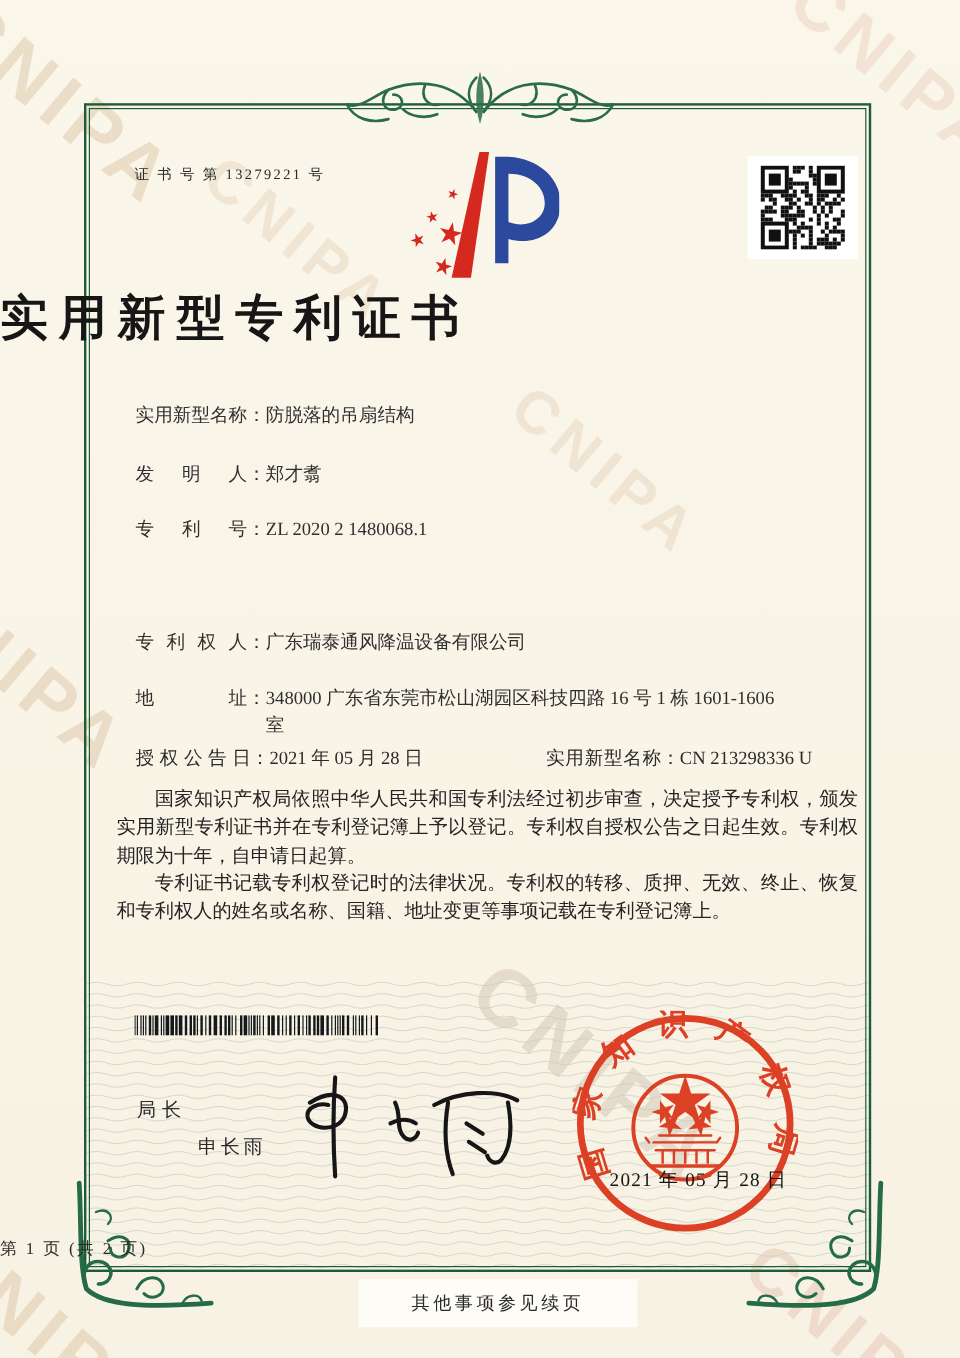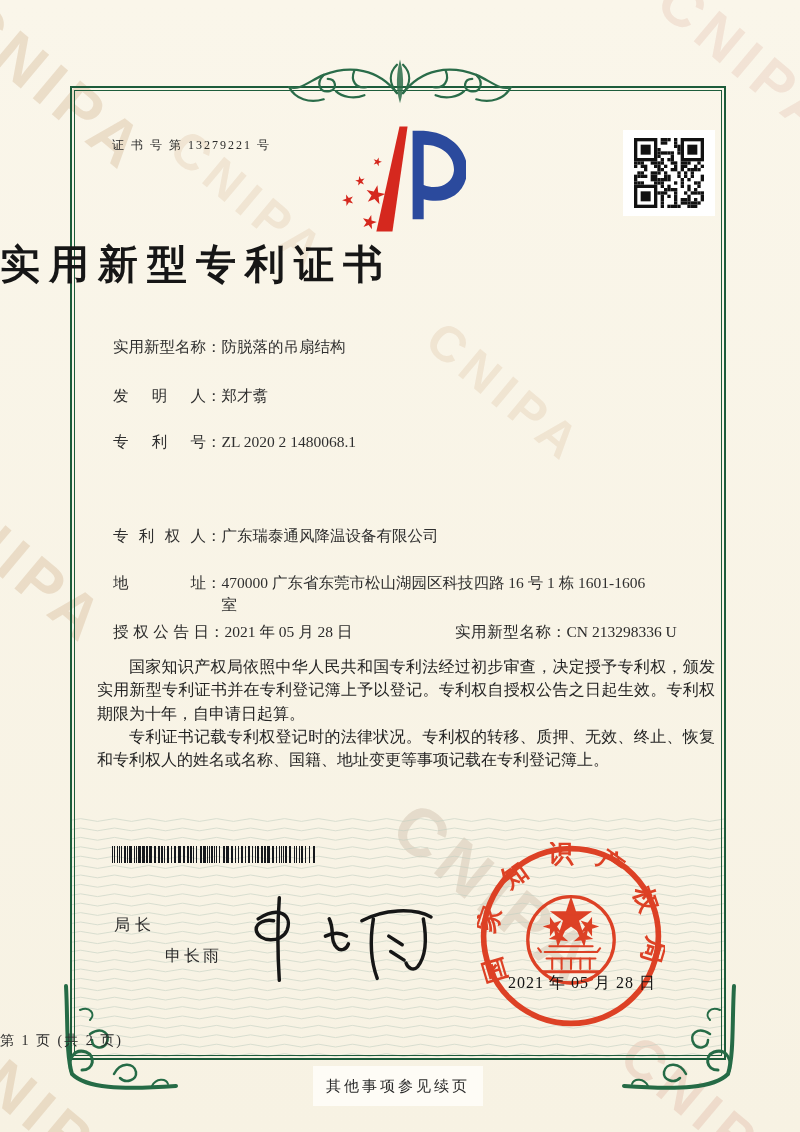--- a/index.html
+++ b/index.html
@@ -47,21 +47,21 @@
          text-align:justify;color:#242424;z-index:4;}
   .paras p{margin:0;text-indent:2em;}
   #barcode{position:absolute;left:112px;top:846px;width:208px;height:17px;z-index:4;}
   .signer-title{position:absolute;left:114px;top:915px;font-size:16px;letter-spacing:5px;z-index:4;}
   .signer-name{position:absolute;left:128px;top:946px;font-size:16px;letter-spacing:3px;z-index:4;margin-left:37px;}
   .signature{position:absolute;left:224px;top:892px;width:222px;height:96px;z-index:5;}
   .seal{position:absolute;left:477px;top:842px;width:188px;height:188px;z-index:4;opacity:.96;}
   .seal-date{position:absolute;left:494px;top:973px;width:176px;text-align:center;font-size:16px;
              color:#141414;letter-spacing:1px;z-index:5;}
   .page-info{position:absolute;left:0;right:0;top:1032px;font-size:14px;letter-spacing:2px;z-index:4;}
-  .footer-note{position:absolute;left:313px;top:1066px;width:170px;height:40px;background:#fefcf6;
+  .footer-note{position:absolute;left:299px;top:1066px;width:232px;height:40px;background:#fefcf6;
                display:flex;align-items:center;justify-content:center;font-size:15px;letter-spacing:3px;z-index:3;}
 </style>
 </head>
 <body>
 
 <div class="page">
 
   <span class="wm wm1">CNIPA</span>
   <span class="wm wm2">CNIPA</span>
   <span class="wm wm3">CNIPA</span>
@@ -320,21 +320,21 @@
   <div class="row r-inv">
     <span class="lbl">发明人</span><span class="colon">：</span><span class="val">郑才翥</span>
   </div>
   <div class="row r-pno">
     <span class="lbl">专利号</span><span class="colon">：</span><span class="val">ZL 2020 2 1480068.1</span>
   </div>
   <div class="row r-hold">
     <span class="lbl">专利权人</span><span class="colon">：</span><span class="val">广东瑞泰通风降温设备有限公司</span>
   </div>
   <div class="row r-addr">
-    <span class="lbl">地址</span><span class="colon">：</span><span class="val">470000 广东省东莞市松山湖园区科技四路 16 号 1 栋 1601-1606 室</span>
+    <span class="lbl">地址</span><span class="colon">：</span><span class="val">348000 广东省东莞市松山湖园区科技四路 16 号 1 栋 1601-1606 室</span>
   </div>
   <div class="grant-left">
     <span class="lbl">授权公告日</span><span>：</span><span>2021 年 05 月 28 日</span>
   </div>
   <div class="grant-right">
     <span class="lbl">实用新型名称</span><span>：</span><span>CN 213298336 U</span>
   </div>
 
   <div class="paras">
     <p>国家知识产权局依照中华人民共和国专利法经过初步审查，决定授予专利权，颁发实用新型专利证书并在专利登记簿上予以登记。专利权自授权公告之日起生效。专利权期限为十年，自申请日起算。</p>

